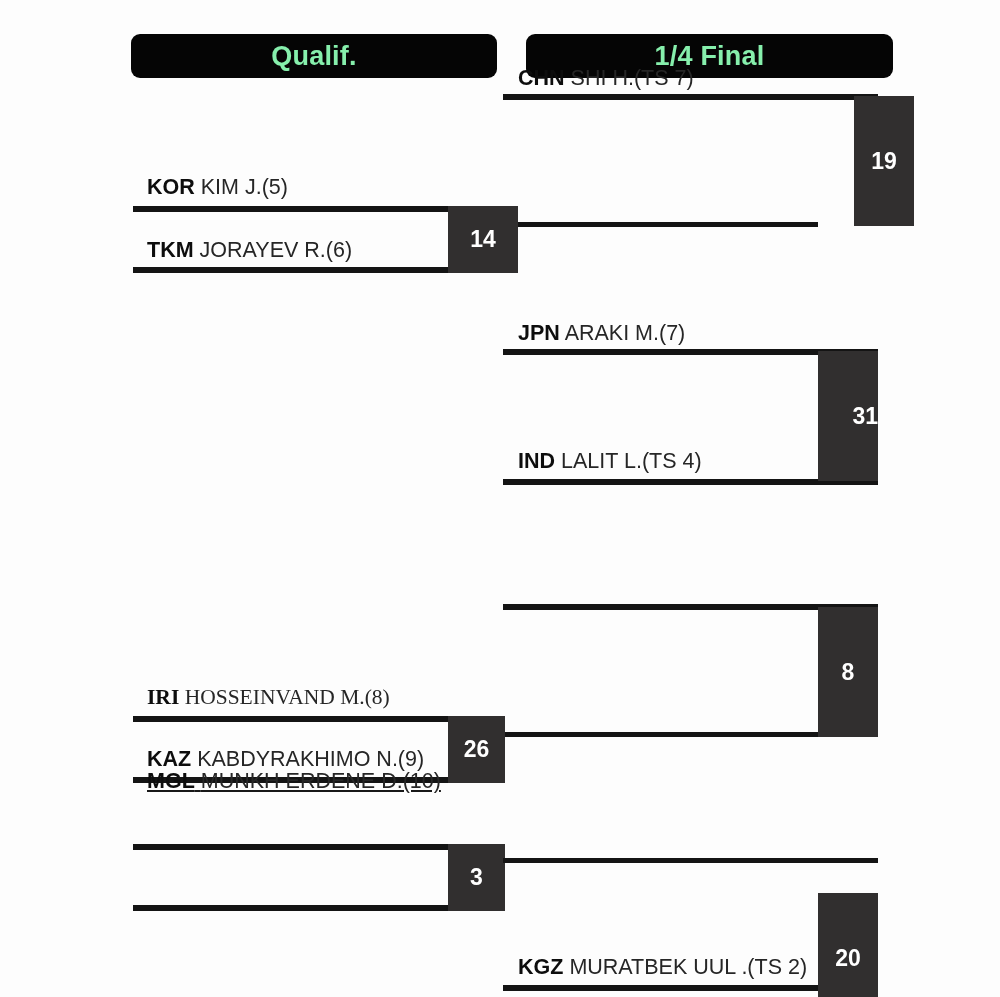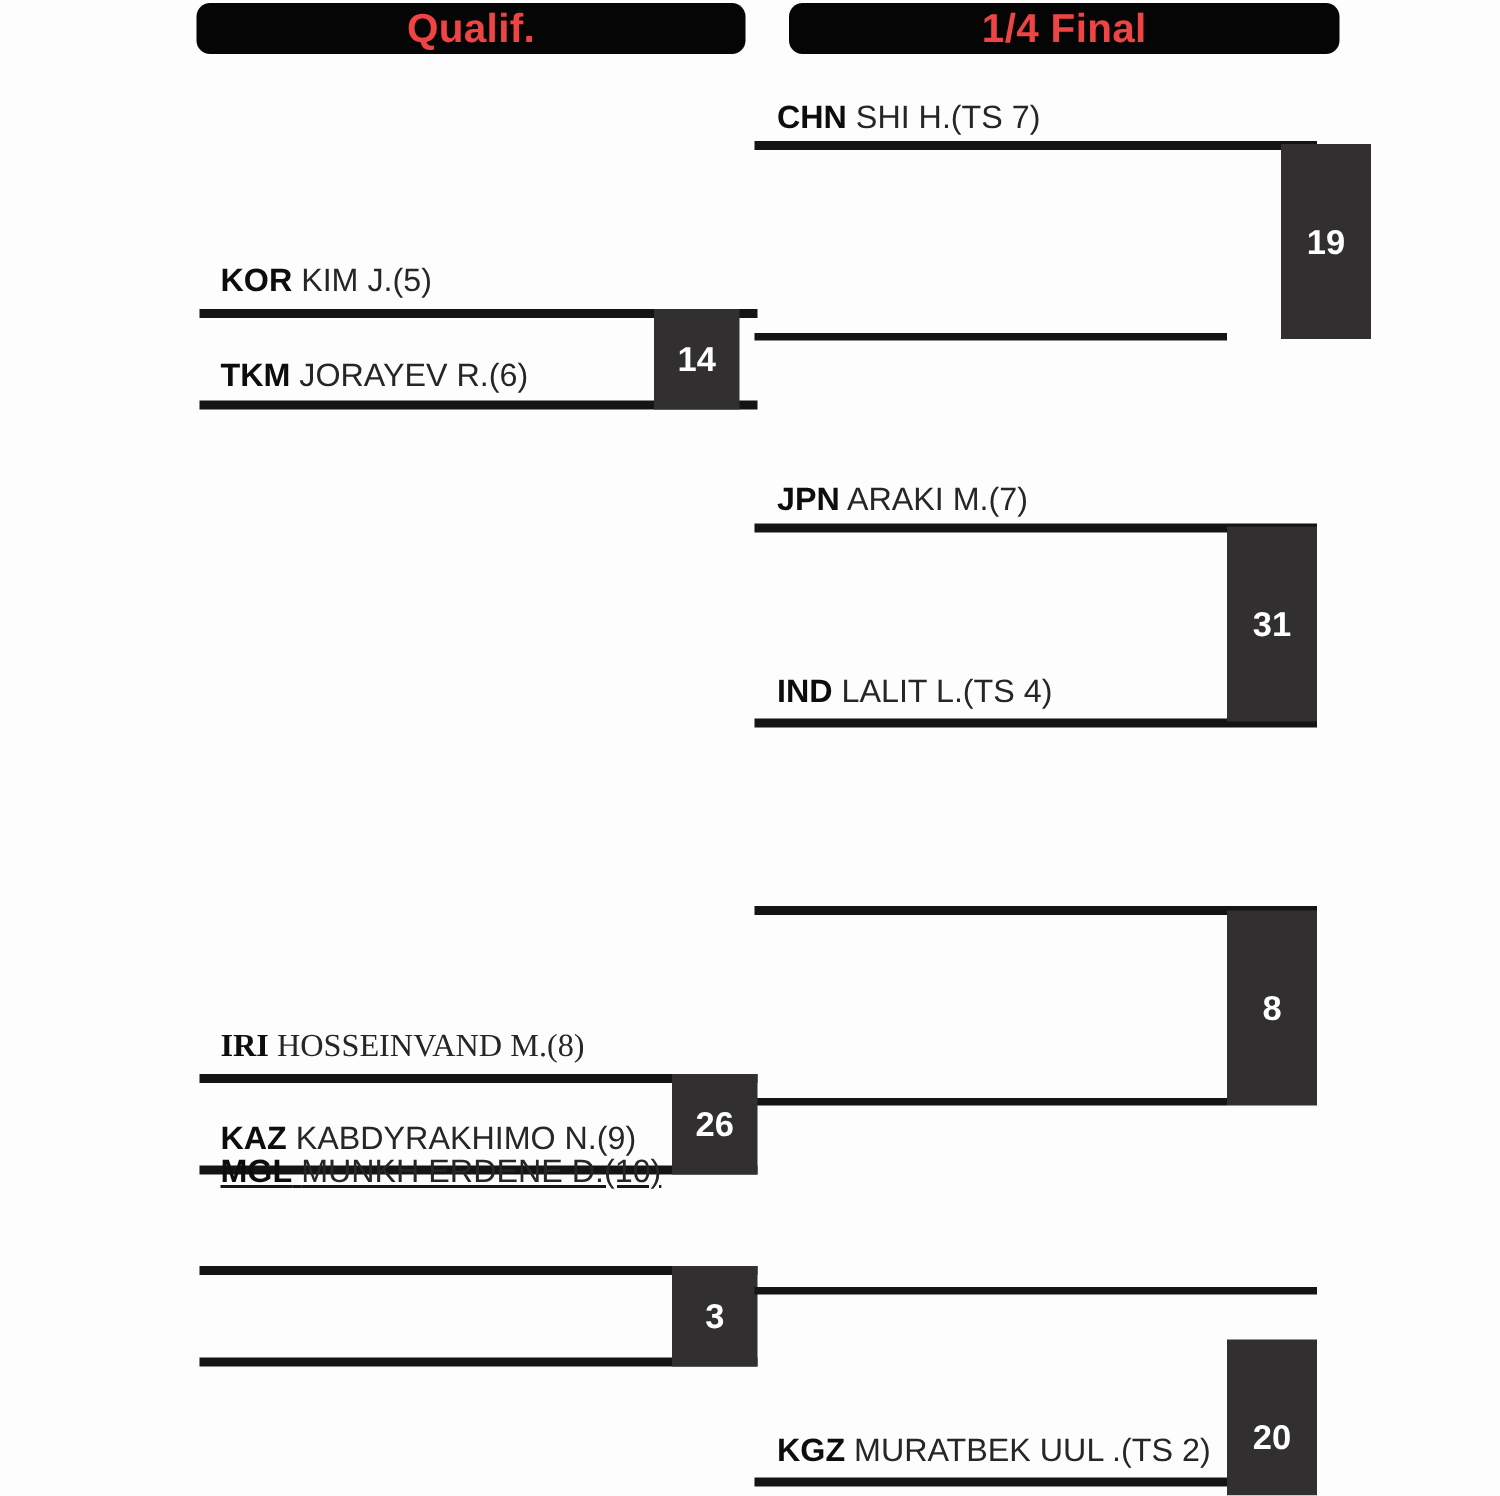--- a/index.html
+++ b/index.html
@@ -17,28 +17,29 @@
     height: 997px;
     background: #fdfdfd;
     overflow: hidden;
   }
 
   
   .round-header {
     position: absolute;
     background: #050505;
     border-radius: 9px;
-    color: #ef4444;
+    color: #86efac;
     font-weight: bold;
     font-size: 27px;
     letter-spacing: 0.2px;
     display: flex;
     align-items: center;
     justify-content: center;
-    height: 34px;
+    height: 44px;
+    margin-top: 32px;
   }
 
   
   .competitor {
     position: absolute;
     font-size: 21.5px;
     color: #181818;
     white-space: nowrap;
     line-height: 1;
   }
@@ -97,35 +98,35 @@
   <div class="competitor" style="left:147px; top:177px;">
     <span class="noc">KOR</span> 
     <span class="athlete">KIM J.(5)</span>
   </div>
   <div class="hline" style="left:133px; top:206px; width:372px; height:6px;"></div>
   <div class="competitor" style="left:147px; top:240px;">
     <span class="noc">TKM</span> 
     <span class="athlete">JORAYEV R.(6)</span>
   </div>
   <div class="hline" style="left:133px; top:267px; width:372px; height:6px;"></div>
-  <div class="score-box" style="left:436px; top:206px; width:57px; height:67px;align-items:center;">
+  <div class="score-box" style="left:448px; top:206px; width:70px; height:67px;align-items:center;">
     <span>14</span>
   </div>
 
   <div class="competitor" style="left:518px; top:323px;">
     <span class="noc">JPN</span> 
     <span class="athlete">ARAKI M.(7)</span>
   </div>
   <div class="hline" style="left:503px; top:349px; width:375px; height:6px;"></div>
   <div class="competitor" style="left:518px; top:451px;">
     <span class="noc">IND</span> 
     <span class="athlete">LALIT L.(TS 4)</span>
   </div>
   <div class="hline" style="left:503px; top:479px; width:375px; height:6px;"></div>
-  <div class="score-box" style="left:818px; top:351px; width:60px; height:130px;">
+  <div class="score-box" style="left:818px; top:351px; width:60px; height:130px;justify-content:flex-end;">
     <span>31</span>
   </div>
 
   <div class="hline" style="left:503px; top:604px; width:375px; height:6px;"></div>
 
   <div class="hline" style="left:503px; top:732px; width:315px; height:5px;"></div>
   <div class="score-box" style="left:818px; top:607px; width:60px; height:130px;">
     <span>8</span>
   </div>
 

